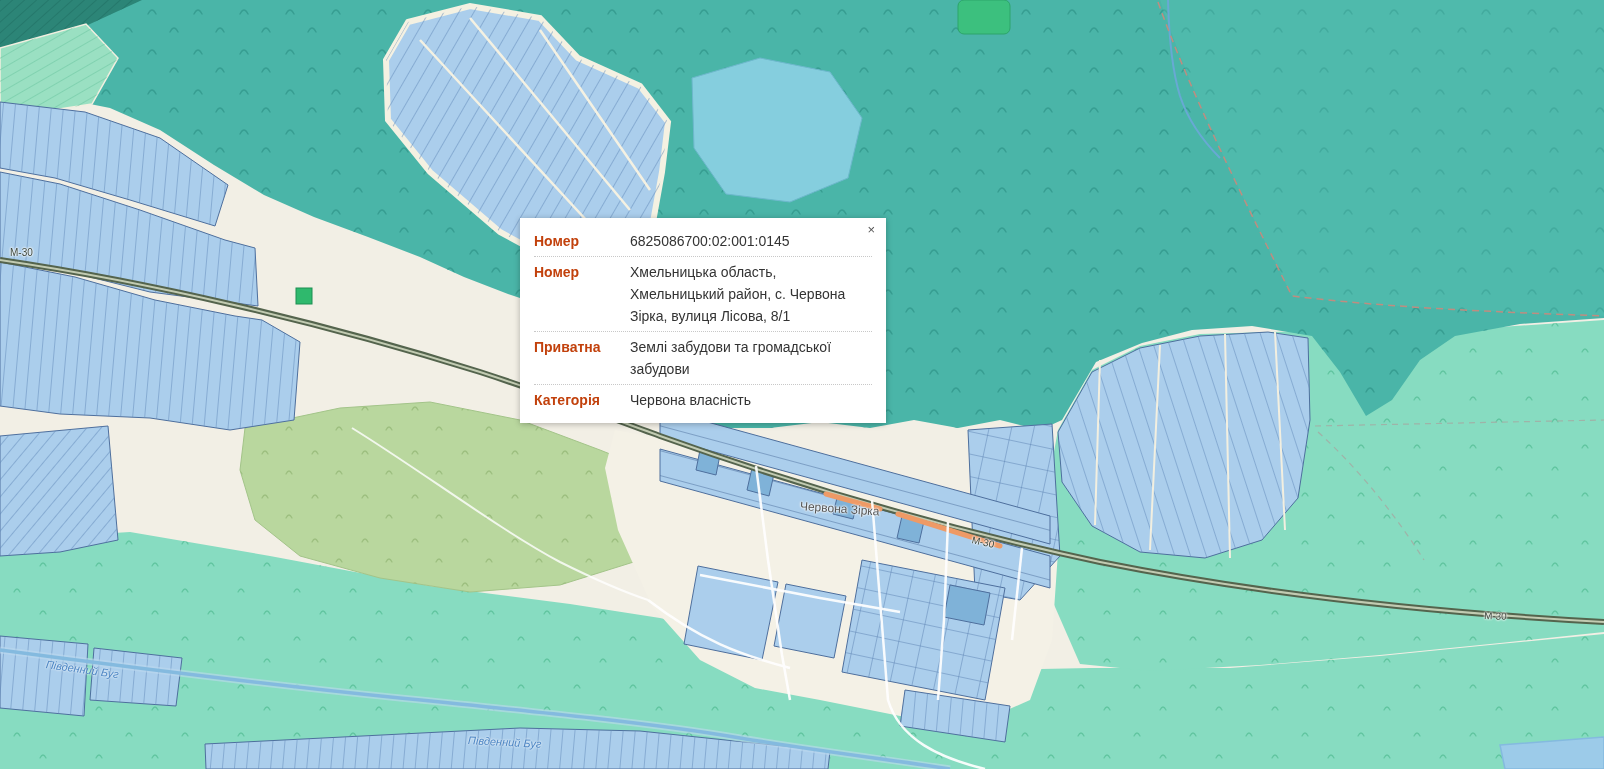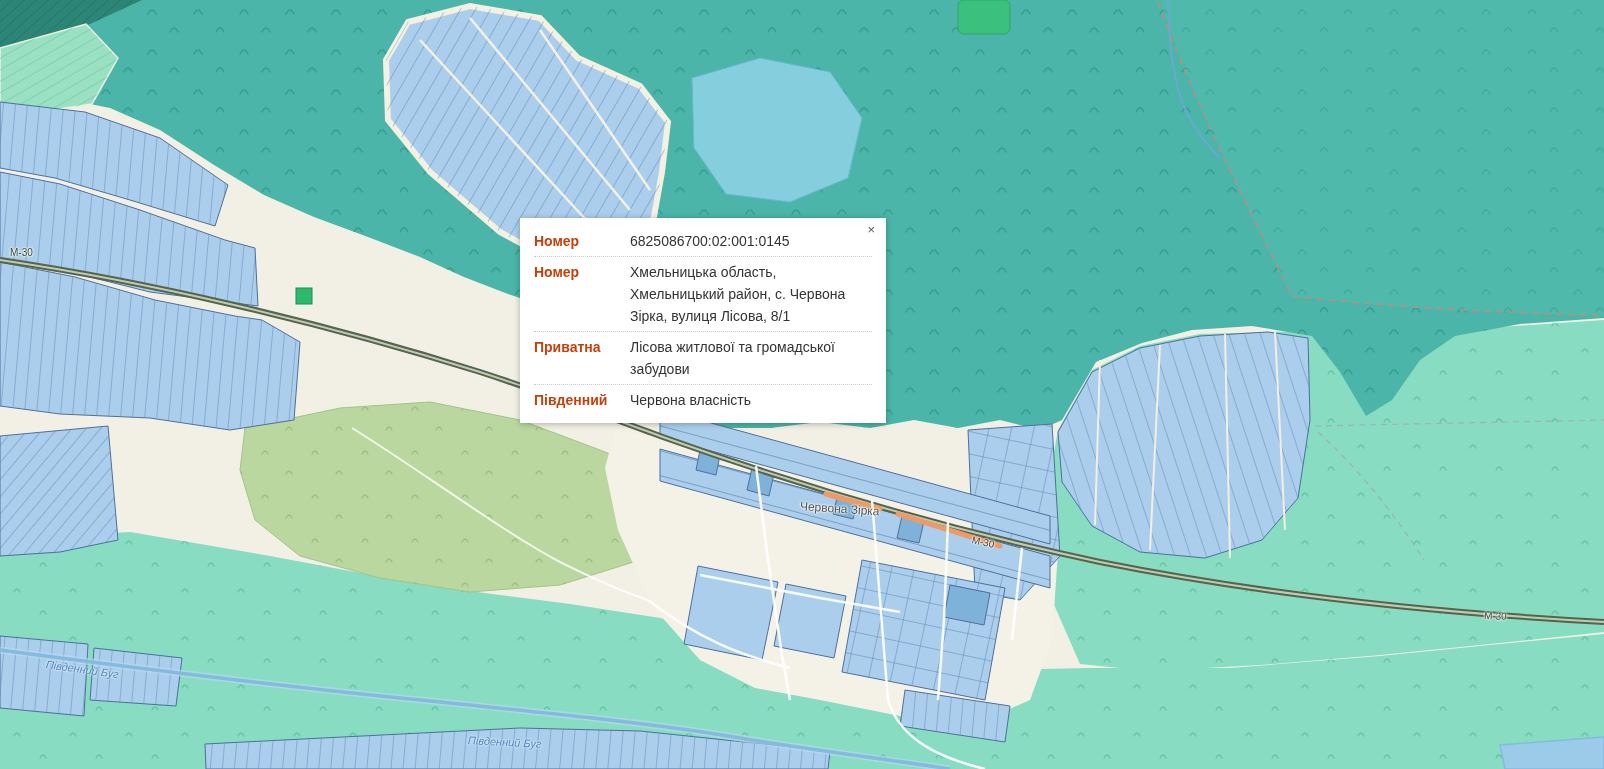--- a/index.html
+++ b/index.html
@@ -216,23 +216,23 @@
     <div class="psep"></div>
 
     <div class="prow">
       <div class="plbl">Номер</div>
       <div class="pval">Хмельницька область, Хмельницький район, с. Червона Зірка, вулиця Лісова, 8/1</div>
     </div>
     <div class="psep"></div>
 
     <div class="prow">
       <div class="plbl">Приватна</div>
-      <div class="pval">Лісова житлової та громадської забудови</div>
+      <div class="pval">Землі забудови та громадської забудови</div>
     </div>
     <div class="psep"></div>
 
     <div class="prow">
-      <div class="plbl">Південний</div>
+      <div class="plbl">Категорія</div>
       <div class="pval">Червона власність</div>
     </div>
   </div>
 
 </div>
 
 </body></html>

